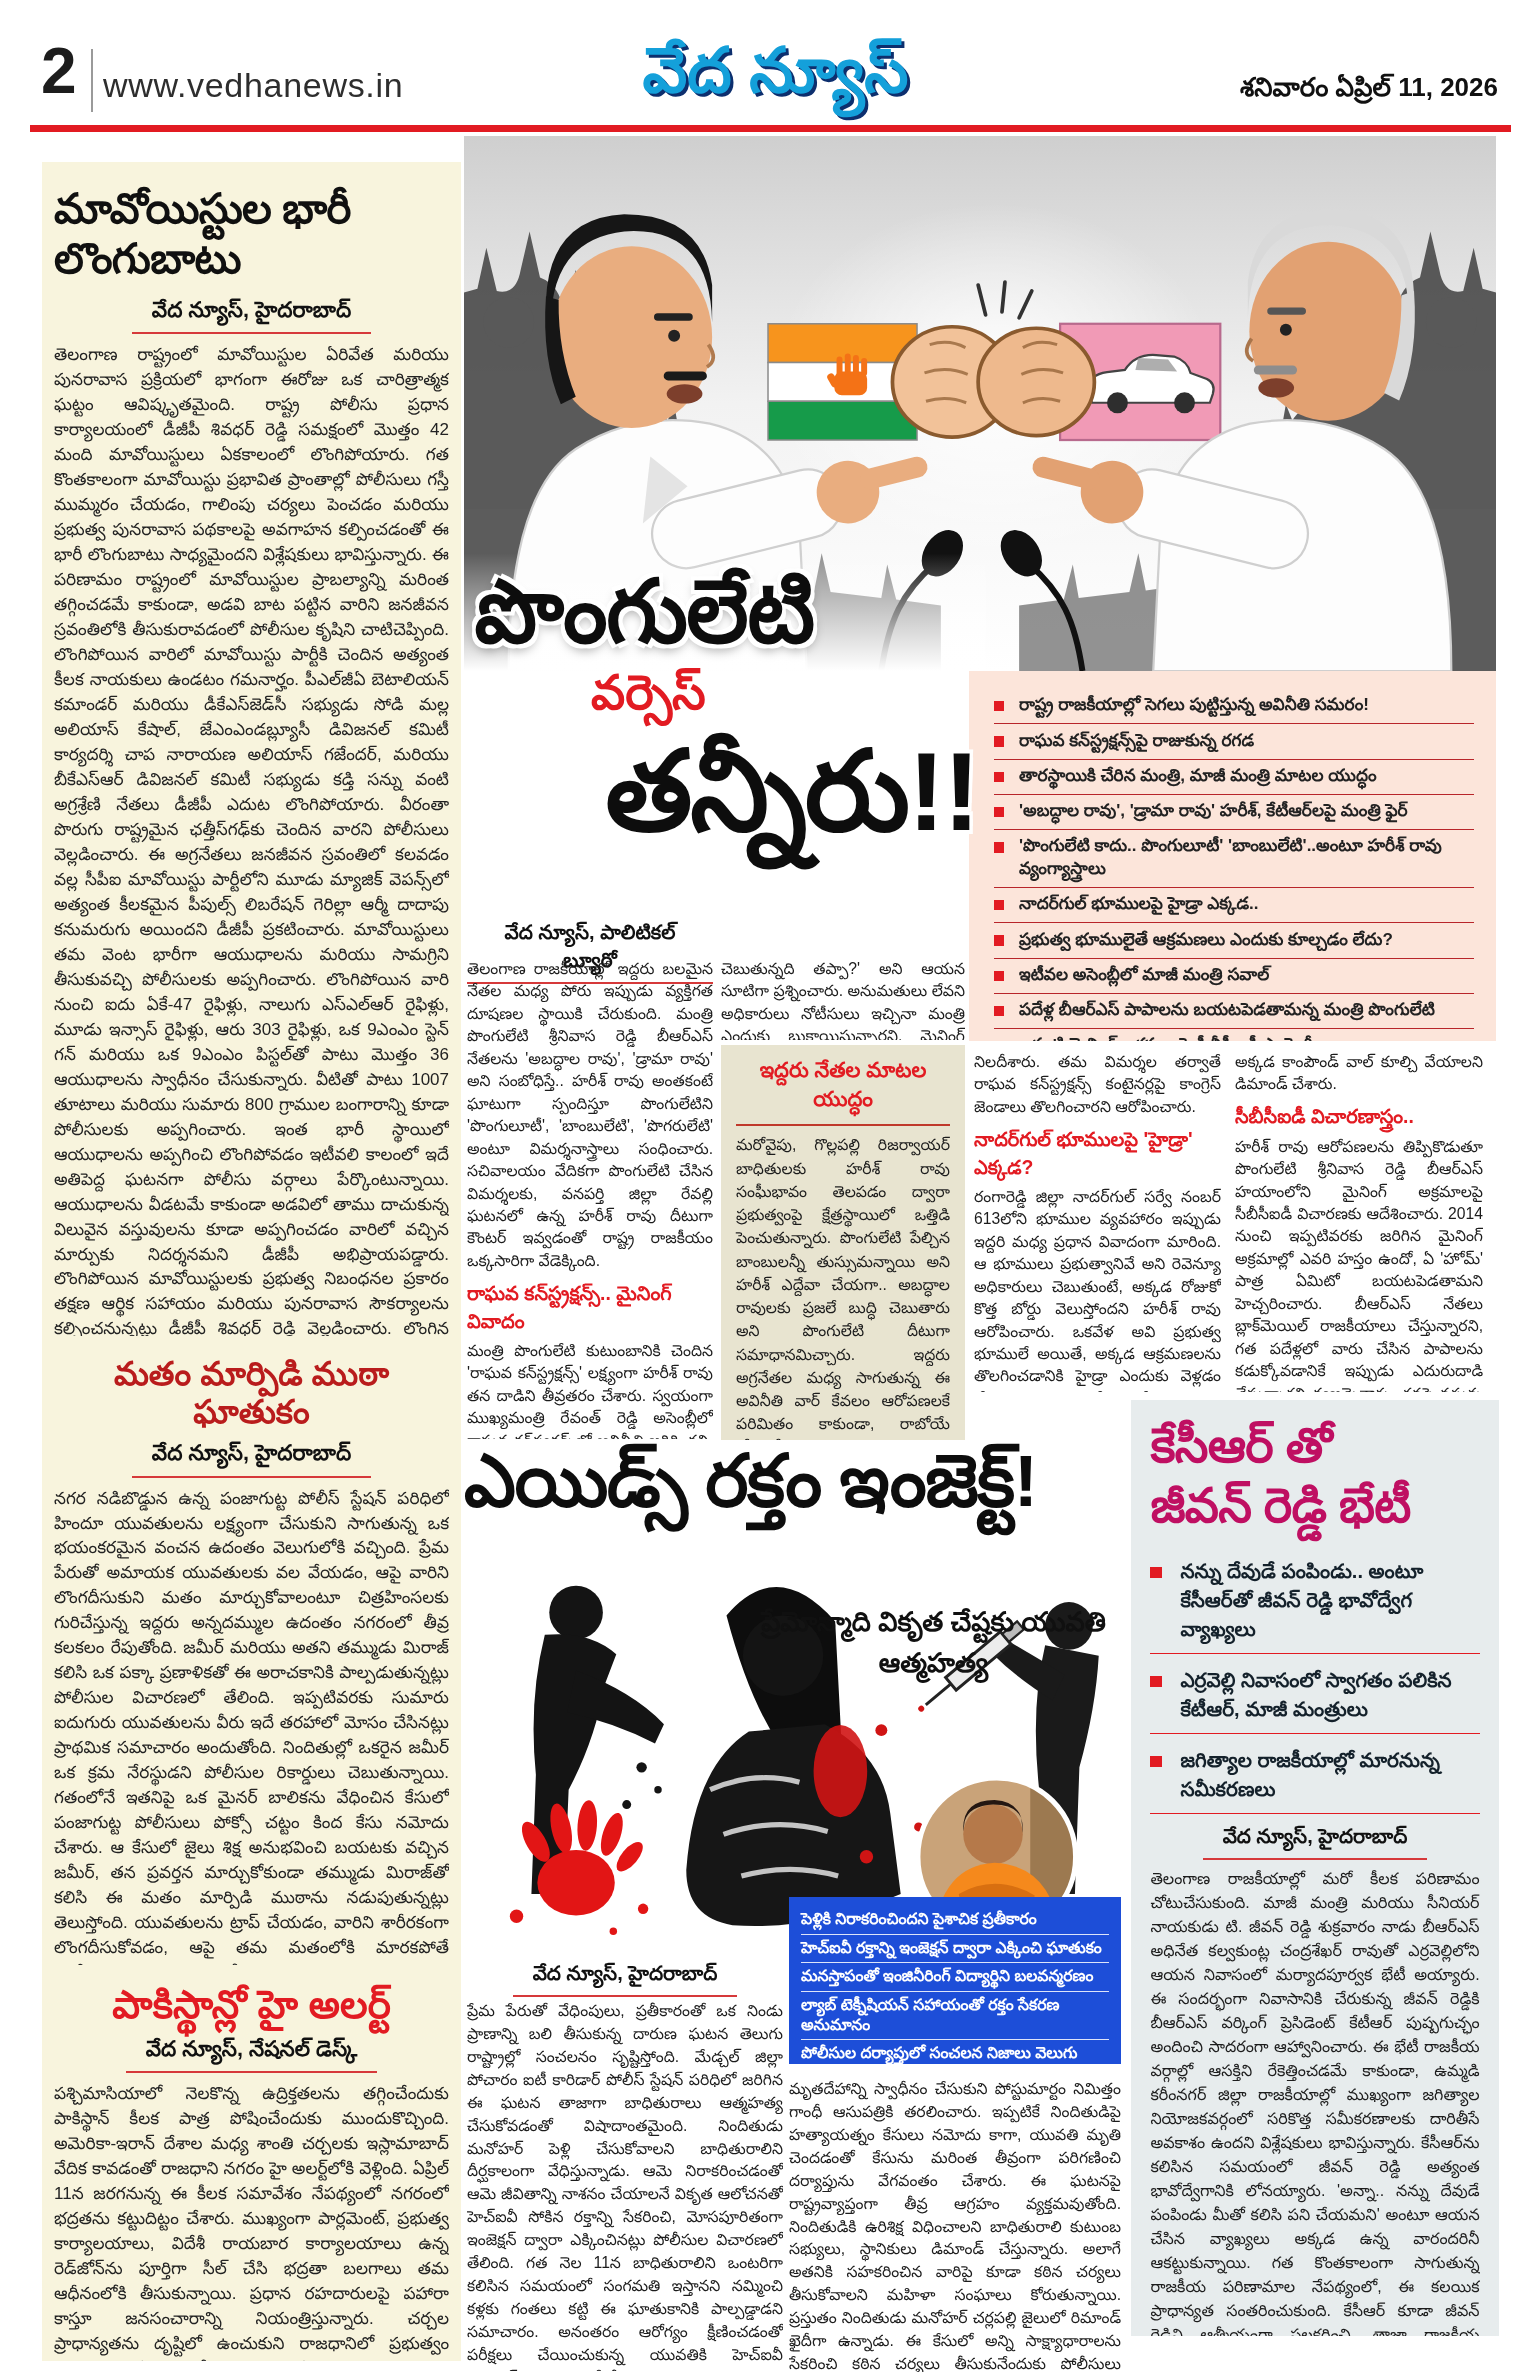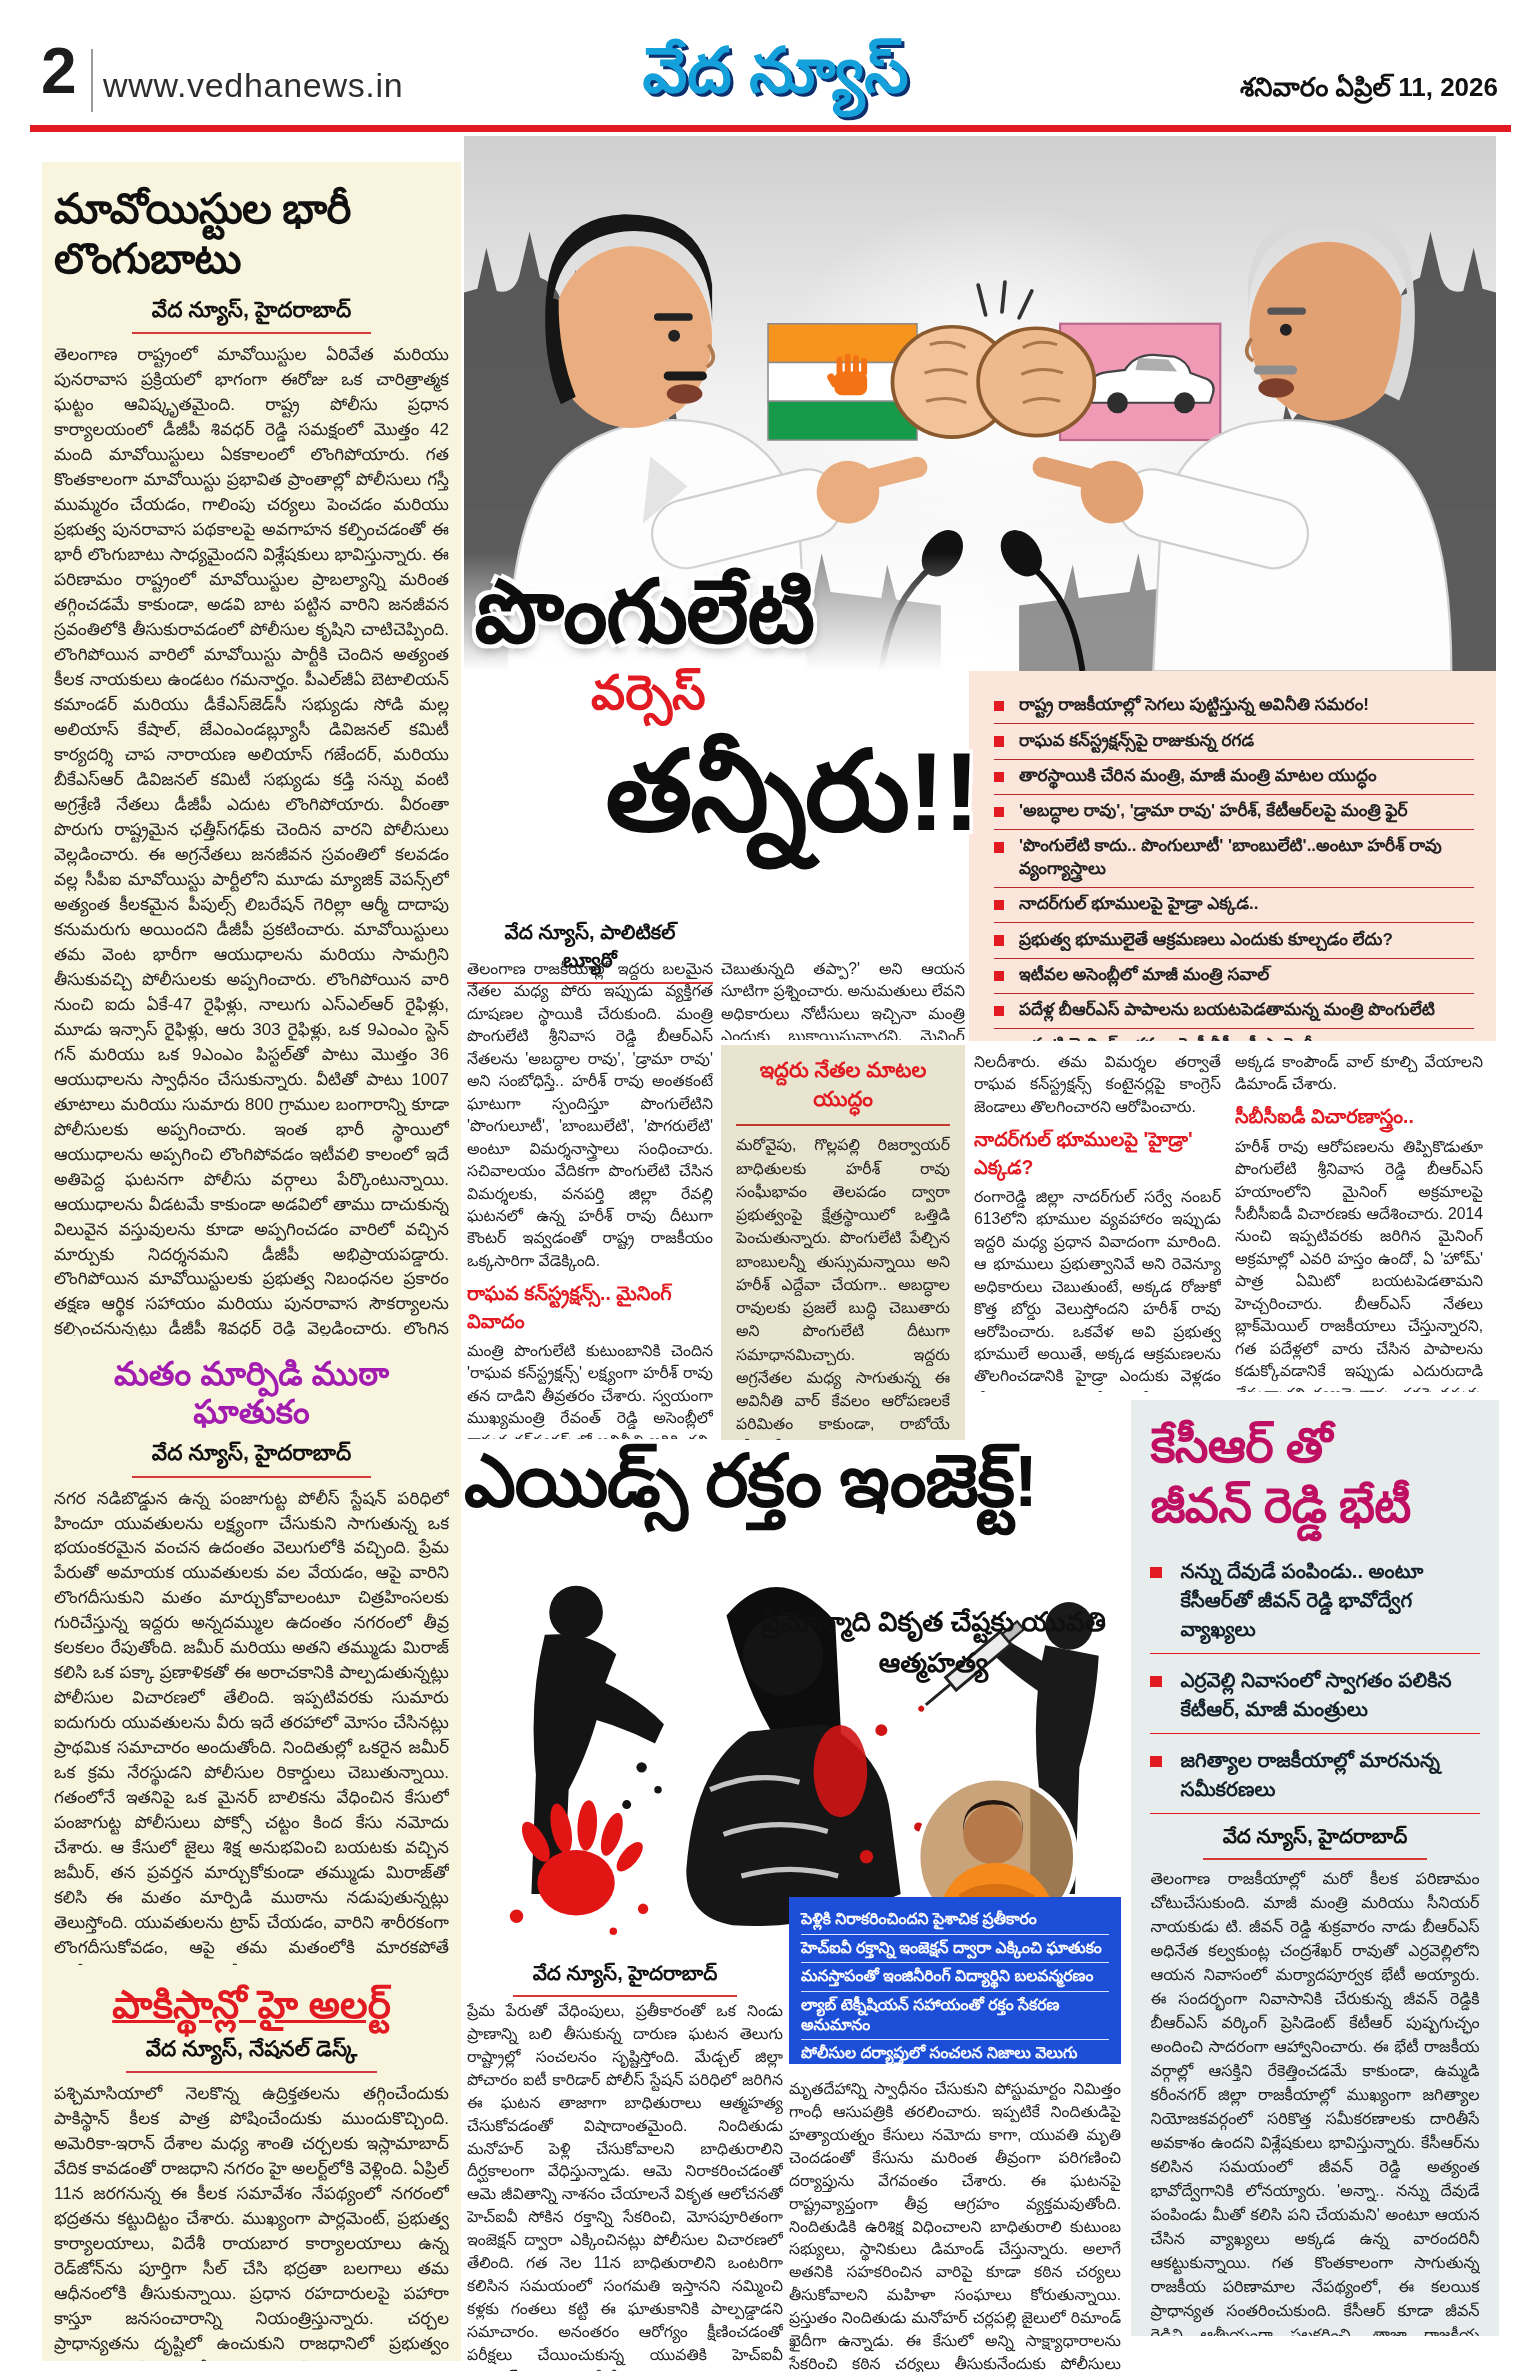--- a/index.html
+++ b/index.html
@@ -15,22 +15,22 @@
   .rule{position:absolute;left:30px;top:125px;width:1481px;height:6.7px;background:#e21b22;}
   
   .byline{font-weight:700;font-size:21.6px;text-align:center;color:#111;}
   .byline span{display:inline-block;border-bottom:2.2px solid #d6393a;padding:0 19.4px 5.2px;}
   .body{font-size:17px;line-height:1.47;text-align:justify;color:#222;overflow:hidden;}
   .sub{color:#e21b22;font-weight:900;margin:7.5px 0 4.5px;}
   
   .leftstrip{position:absolute;left:42px;top:162px;width:419px;height:2199px;background:#f8f4dd;
              box-sizing:border-box;padding:19.4px 12px 7.5px;overflow:hidden;}
   .h-black{font-size:42px;font-weight:900;color:#101010;line-height:1.18;margin:3px 0 13.4px;letter-spacing:-0.7px;}
-  .h-green{font-size:33px;font-weight:900;color:#a21caf;text-align:center;line-height:1.15;margin:19.4px 0 9px;}
-  .h-red{font-size:39px;font-weight:900;color:#e21b22;text-align:center;line-height:1.1;margin:19.4px 0 9px;text-decoration:underline;}
+  .h-green{font-size:33px;font-weight:900;color:#b91c1c;text-align:center;line-height:1.15;margin:19.4px 0 9px;}
+  .h-red{font-size:39px;font-weight:900;color:#e21b22;text-align:center;line-height:1.1;margin:19.4px 0 9px;}
   .leftstrip .byline{margin:4.5px 0 9px;}
   .b-maoist{height:993px;}
   .b-conv{height:478px;}
   .b-pak{height:282px;}
   
   .photo{position:absolute;left:464px;top:136px;width:1032px;height:535px;overflow:hidden;}
   
   .mainhead{position:absolute;left:464px;top:568px;width:514px;z-index:5;line-height:1;}
   .hl1{font-size:88px;font-weight:900;color:#0d0d0d;padding-left:10.4px;letter-spacing:-1.5px;
        text-shadow:-3.7px -3.7px 0 #fff,3.7px -3.7px 0 #fff,-3.7px 3.7px 0 #fff,3.7px 3.7px 0 #fff,0 6px 10.4px rgba(0,0,0,.35);}

